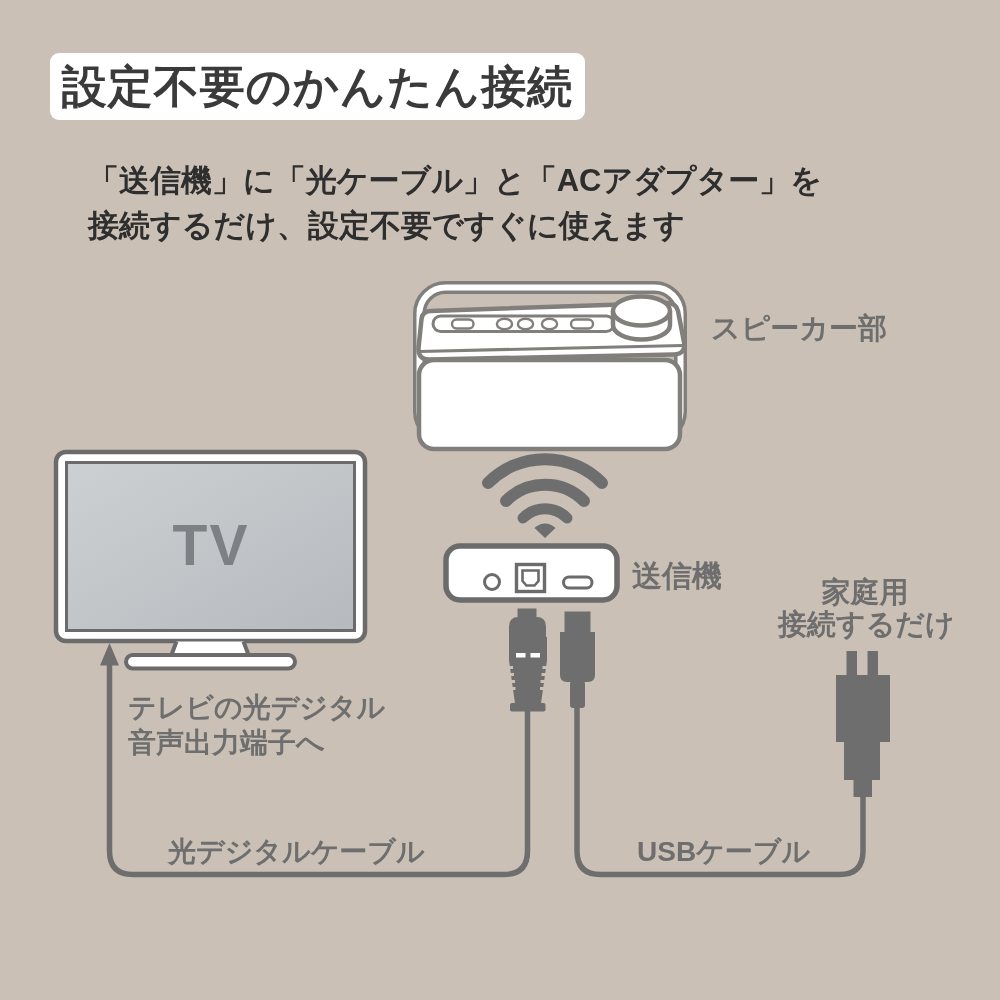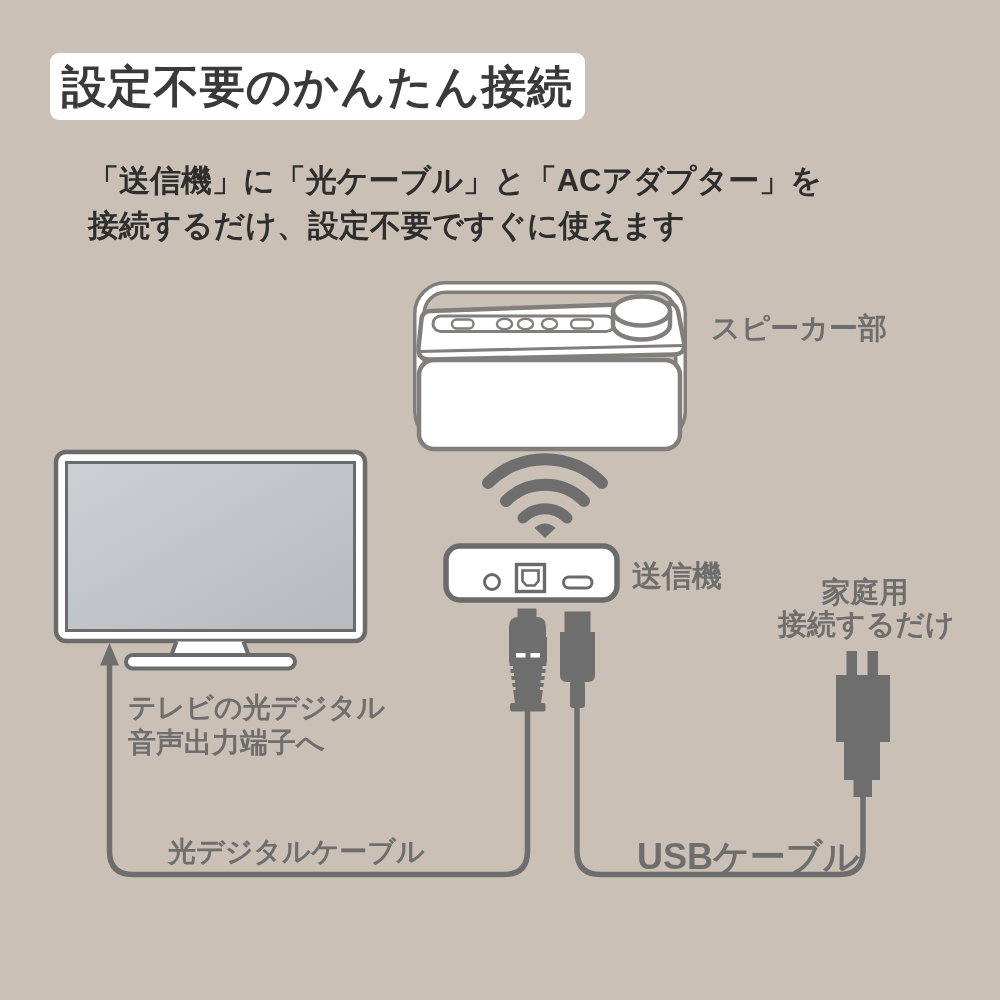--- a/index.html
+++ b/index.html
@@ -34,21 +34,21 @@
   .lbl{
     position:absolute;z-index:2;font-weight:bold;color:var(--label);
     white-space:nowrap;
   }
   .lbl-speaker{left:711px;top:311px;font-size:29px;line-height:35px;}
   .lbl-transmitter{left:632px;top:556px;font-size:30px;}
   .lbl-outlet{left:778px;top:576px;width:174px;text-align:center;font-size:29px;line-height:32px;}
   .lbl-acadapter{left:699px;top:693px;font-size:25px;}
   .lbl-tvjack{left:128px;top:690px;font-size:28px;line-height:35px;}
   .lbl-optcable{left:168px;top:833px;width:252px;text-align:center;font-size:28px;}
-  .lbl-usbcable{left:637px;top:833px;width:168px;text-align:center;font-size:36px;}
+  .lbl-usbcable{left:637px;top:833px;width:168px;text-align:center;font-size:28px;}
   .lbl-tv{
     left:66px;top:512px;width:290px;text-align:center;
     font-size:57px;color:var(--tvtext);letter-spacing:2px;
   }
 </style>
 </head>
 <body>
 
 <div class="stage">
 
@@ -155,20 +155,21 @@
   </div>
 
   <div class="lbl lbl-transmitter">送信機</div>
 
   <div class="lbl lbl-outlet">
     <div>家庭用</div>
     <div>接続するだけ</div>
   </div>
 
 
+  <div class="lbl lbl-tv">TV</div>
 
   <div class="lbl lbl-tvjack">
     <div>テレビの光デジタル</div>
     <div>音声出力端子へ</div>
   </div>
 
   <div class="lbl lbl-optcable">光デジタルケーブル</div>
 
   <div class="lbl lbl-usbcable">USBケーブル</div>
 

